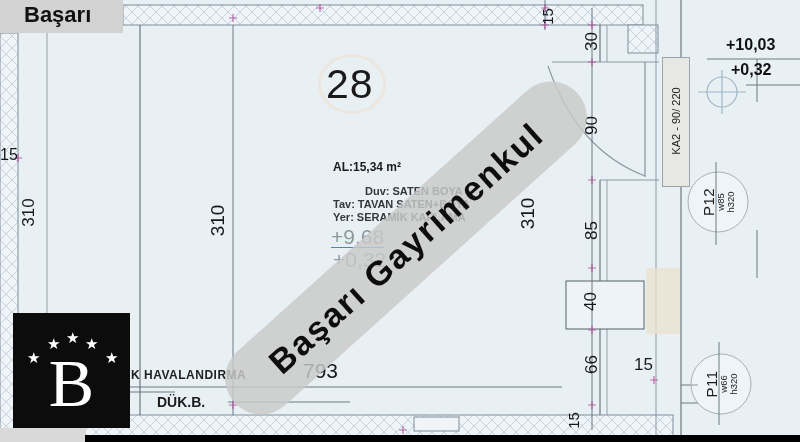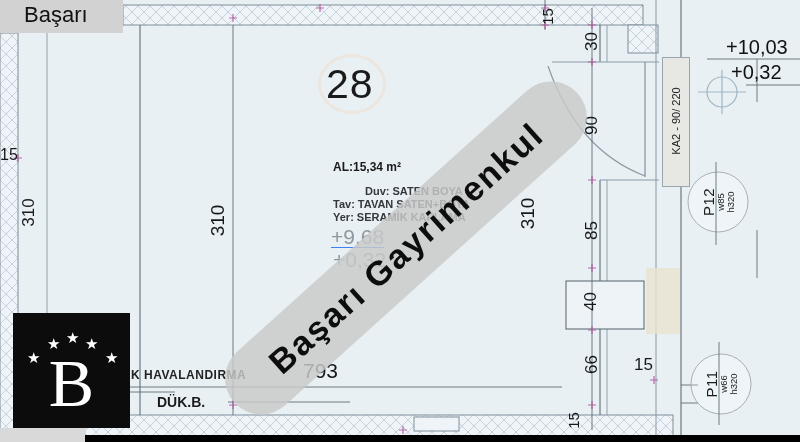--- a/index.html
+++ b/index.html
@@ -7,31 +7,31 @@
     position:relative;width:800px;height:442px;overflow:hidden;
     background:#e9f0f4;
     font-family:"Liberation Sans",sans-serif;color:#1a1a1a;
   }
   .abs{position:absolute;}
   svg.draw{position:absolute;left:0;top:0;z-index:1;}
   .lbl{position:absolute;z-index:2;white-space:nowrap;line-height:1;}
   .dim{font-size:17px;color:#16181a;}
   .rot{transform:rotate(-90deg);transform-origin:center center;text-align:center;}
   .brand-patch{left:0;top:0;width:123px;height:33px;background:#d2d2d2;z-index:2;}
-  .brand{left:24px;top:4px;font-size:22px;font-weight:normal;color:#111;z-index:3;}
+  .brand{left:24px;top:4px;font-size:22px;font-weight:bold;color:#111;z-index:3;}
   .room-number{left:326px;top:64px;font-size:41px;letter-spacing:1px;}
   .room-ring{left:318px;top:54px;width:62px;height:54px;border:3px solid rgba(238,222,206,.55);border-radius:50%;z-index:1;}
   .room-name{left:333px;top:134px;font-size:17px;font-weight:bold;border-bottom:2px solid #1a1a1a;padding-bottom:1px;}
   .room-area{left:333px;top:161px;font-size:12px;font-weight:bold;}
   .spec{font-size:11px;font-weight:bold;color:#33383d;}
   .elev{font-size:21px;color:#8e979d;}
   .kvent{left:131px;top:369px;font-size:12px;font-weight:bold;letter-spacing:.5px;color:#222;}
   .dukb{left:157px;top:395px;font-size:14px;font-weight:bold;}
   .w504{left:303px;top:360px;font-size:21px;}
-  .elevR{font-size:20px;color:#111;}
+  .elevR{font-size:16px;color:#111;font-weight:bold;}
   .ka2-box{left:662px;top:57px;width:26px;height:128px;background:#e7e7e4;border:1px solid #9aa4ab;z-index:1;}
   .ka2{left:613px;top:111px;width:126px;height:20px;font-size:11px;color:#222;display:flex;align-items:center;justify-content:center;}
   .pwin{display:flex;flex-direction:column;align-items:center;justify-content:center;}
   .pwin .pid{font-size:15px;letter-spacing:.5px;}
   .pwin .pwh{font-size:9.5px;line-height:1.05;}
   .watermark{
     left:175px;top:212px;width:462px;height:72px;z-index:4;
     background:rgba(201,201,201,.83);border-radius:40px;
     transform:rotate(-42deg);transform-origin:center center;
     display:flex;align-items:center;justify-content:center;

